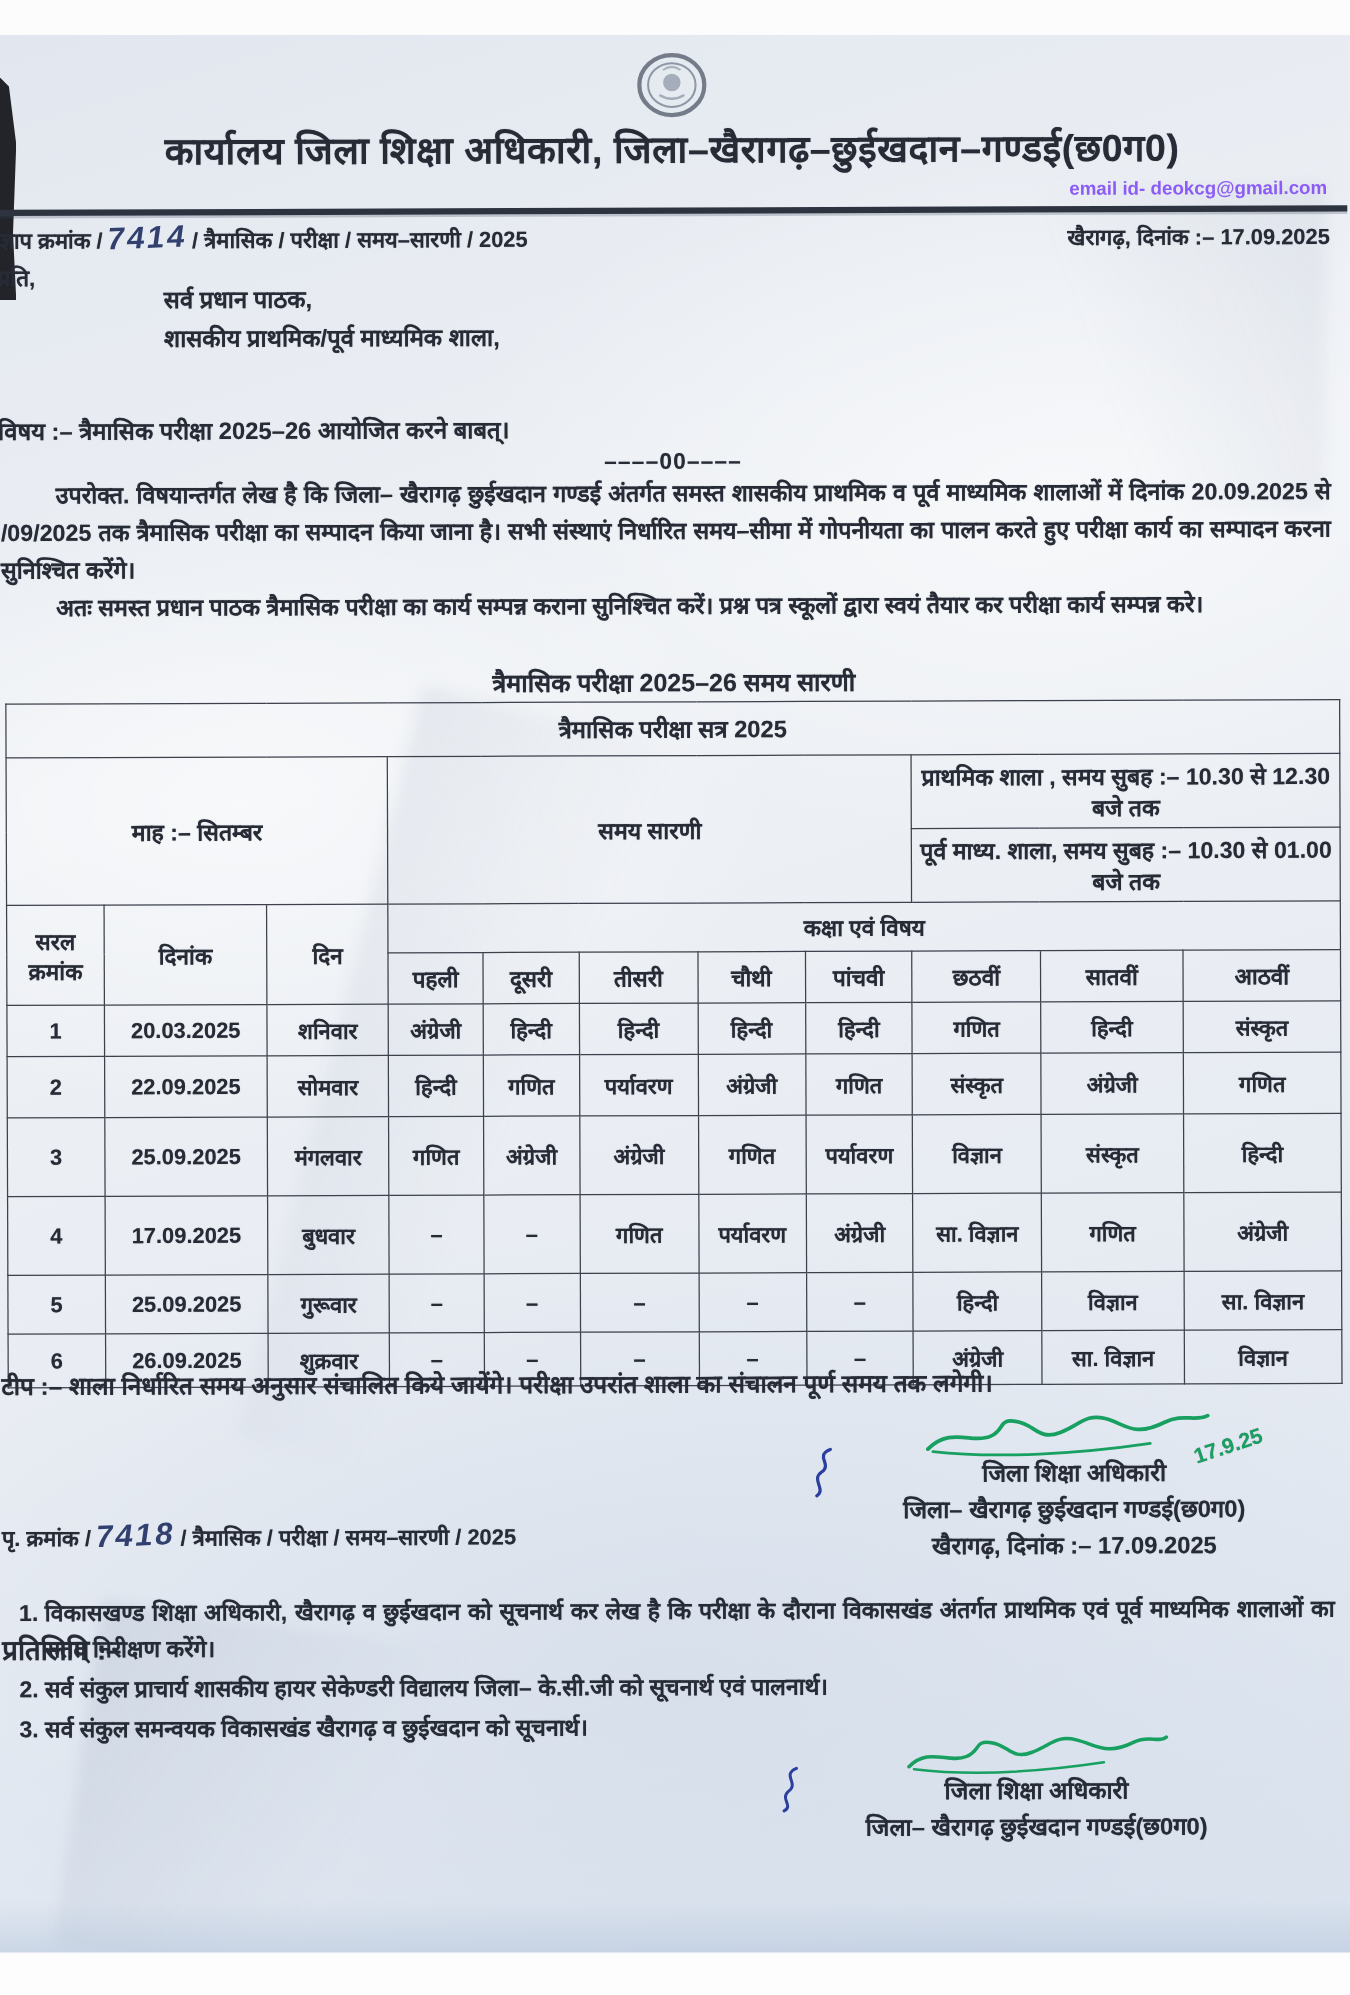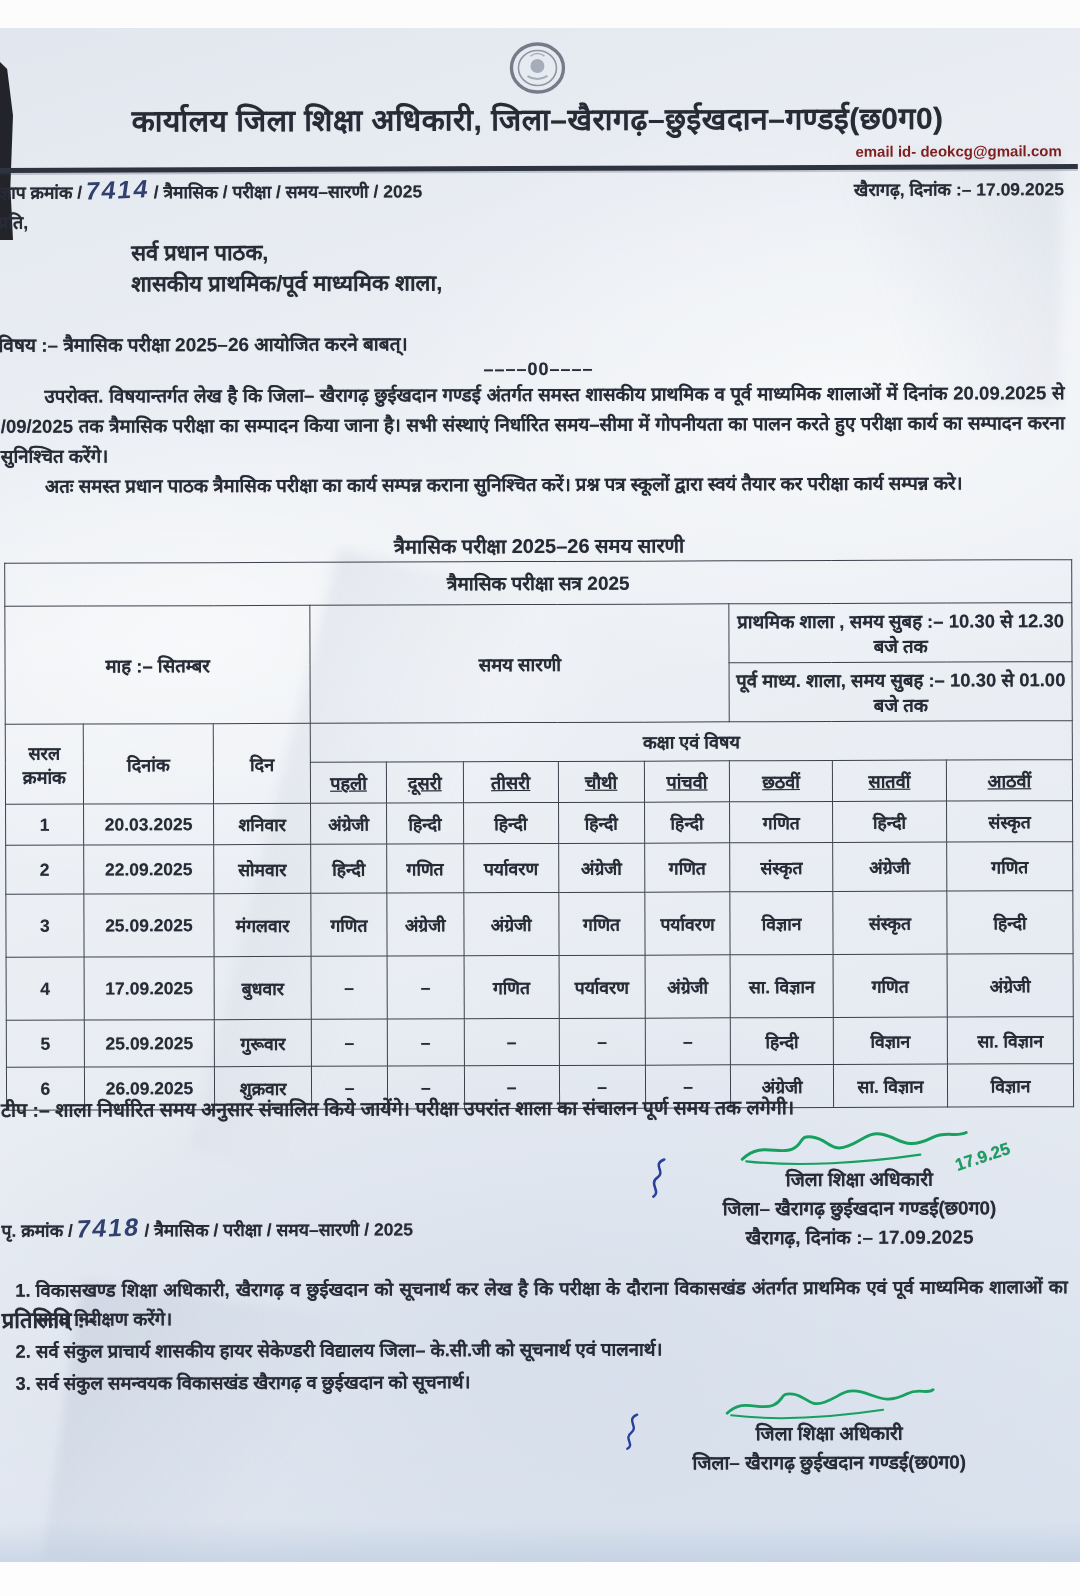--- a/index.html
+++ b/index.html
@@ -33,42 +33,42 @@
   .bottom-fold{position:absolute;left:0;top:1520px;width:1080px;height:44px;
     background:linear-gradient(to bottom,rgba(173,192,216,.0),rgba(173,192,216,.45));}
 
   
   .doc{position:absolute;left:0;top:28px;width:1080px;height:1536px;color:#262b35;transform:rotate(-.2deg);}
   .ink{text-shadow:0 0 .7px rgba(43,49,66,.5);}
   .b{font-weight:bold;}
 
   .emblem{position:absolute;left:503px;top:8px;width:74px;height:64px;}
   .title{position:absolute;left:0;top:70px;width:1080px;text-align:center;font-size:30px;letter-spacing:.5px;}
-  .email{position:absolute;right:16px;top:116px;font-size:15px;color:#7f1d1d;}
+  .email{position:absolute;right:16px;top:116px;font-size:15px;color:#8b5cf6;}
   .rule{position:absolute;left:0;top:138px;width:1080px;height:5px;background:#2e3340;box-shadow:0 2px 0 rgba(60,70,90,.25);}
   .refline{position:absolute;left:2px;top:150px;width:1064px;display:flex;justify-content:space-between;font-size:17.5px;}
   .handnum{display:inline-block;font-size:25px;color:#31406e;transform:skewX(-10deg) rotate(-2deg);letter-spacing:2px;font-weight:bold;text-shadow:none;margin:-4px 4px 0 4px;}
   .prati{position:absolute;left:0px;top:180px;font-size:18px;}
-  .addr{position:absolute;left:133px;top:208px;font-size:22px;line-height:31px;}
+  .addr{position:absolute;left:133px;top:196px;font-size:19px;line-height:31px;}
   .subject{position:absolute;left:0px;top:302px;font-size:19px;}
   .divider00{position:absolute;left:0;top:331px;width:1080px;text-align:center;font-size:18px;letter-spacing:1px;}
   .bodytext{position:absolute;left:2px;top:352px;width:1064px;font-size:18.6px;line-height:30px;text-align:justify;}
   .bodytext p{margin:0;text-indent:44px;}
   .tbl-title{position:absolute;left:0;top:504px;width:1080px;text-align:center;font-size:20px;}
 
   
   table.tt{position:absolute;left:5px;top:533px;width:1068px;border-collapse:collapse;table-layout:fixed;}
   table.tt td{border:1.7px solid #3c414c;text-align:center;vertical-align:middle;font-size:17.5px;padding:1px 2px;overflow:hidden;}
   tr.r-session td{height:40px;font-size:19px;}
   tr.r-time1 td{height:56px;font-size:18.5px;}
   tr.r-time2 td{height:56px;font-size:18.5px;}
   td.month-cell{font-size:20px;}
   td.sched-cell{font-size:20px;}
   tr.r-head1 td{height:36px;font-size:18px;}
-  tr.r-head2 td{height:38px;font-size:18px;text-decoration:underline;}
+  tr.r-head2 td{height:38px;font-size:18px;}
   tr.rd1 td{height:38px;}
   tr.rd2 td{height:46px;}
   tr.rd3 td{height:60px;}
   tr.rd4 td{height:60px;}
   tr.rd5 td{height:44px;}
   tr.rd6 td{height:40px;}
 
   .note{position:absolute;left:0px;top:1066px;width:1074px;font-size:19.5px;line-height:28px;}
 
   

